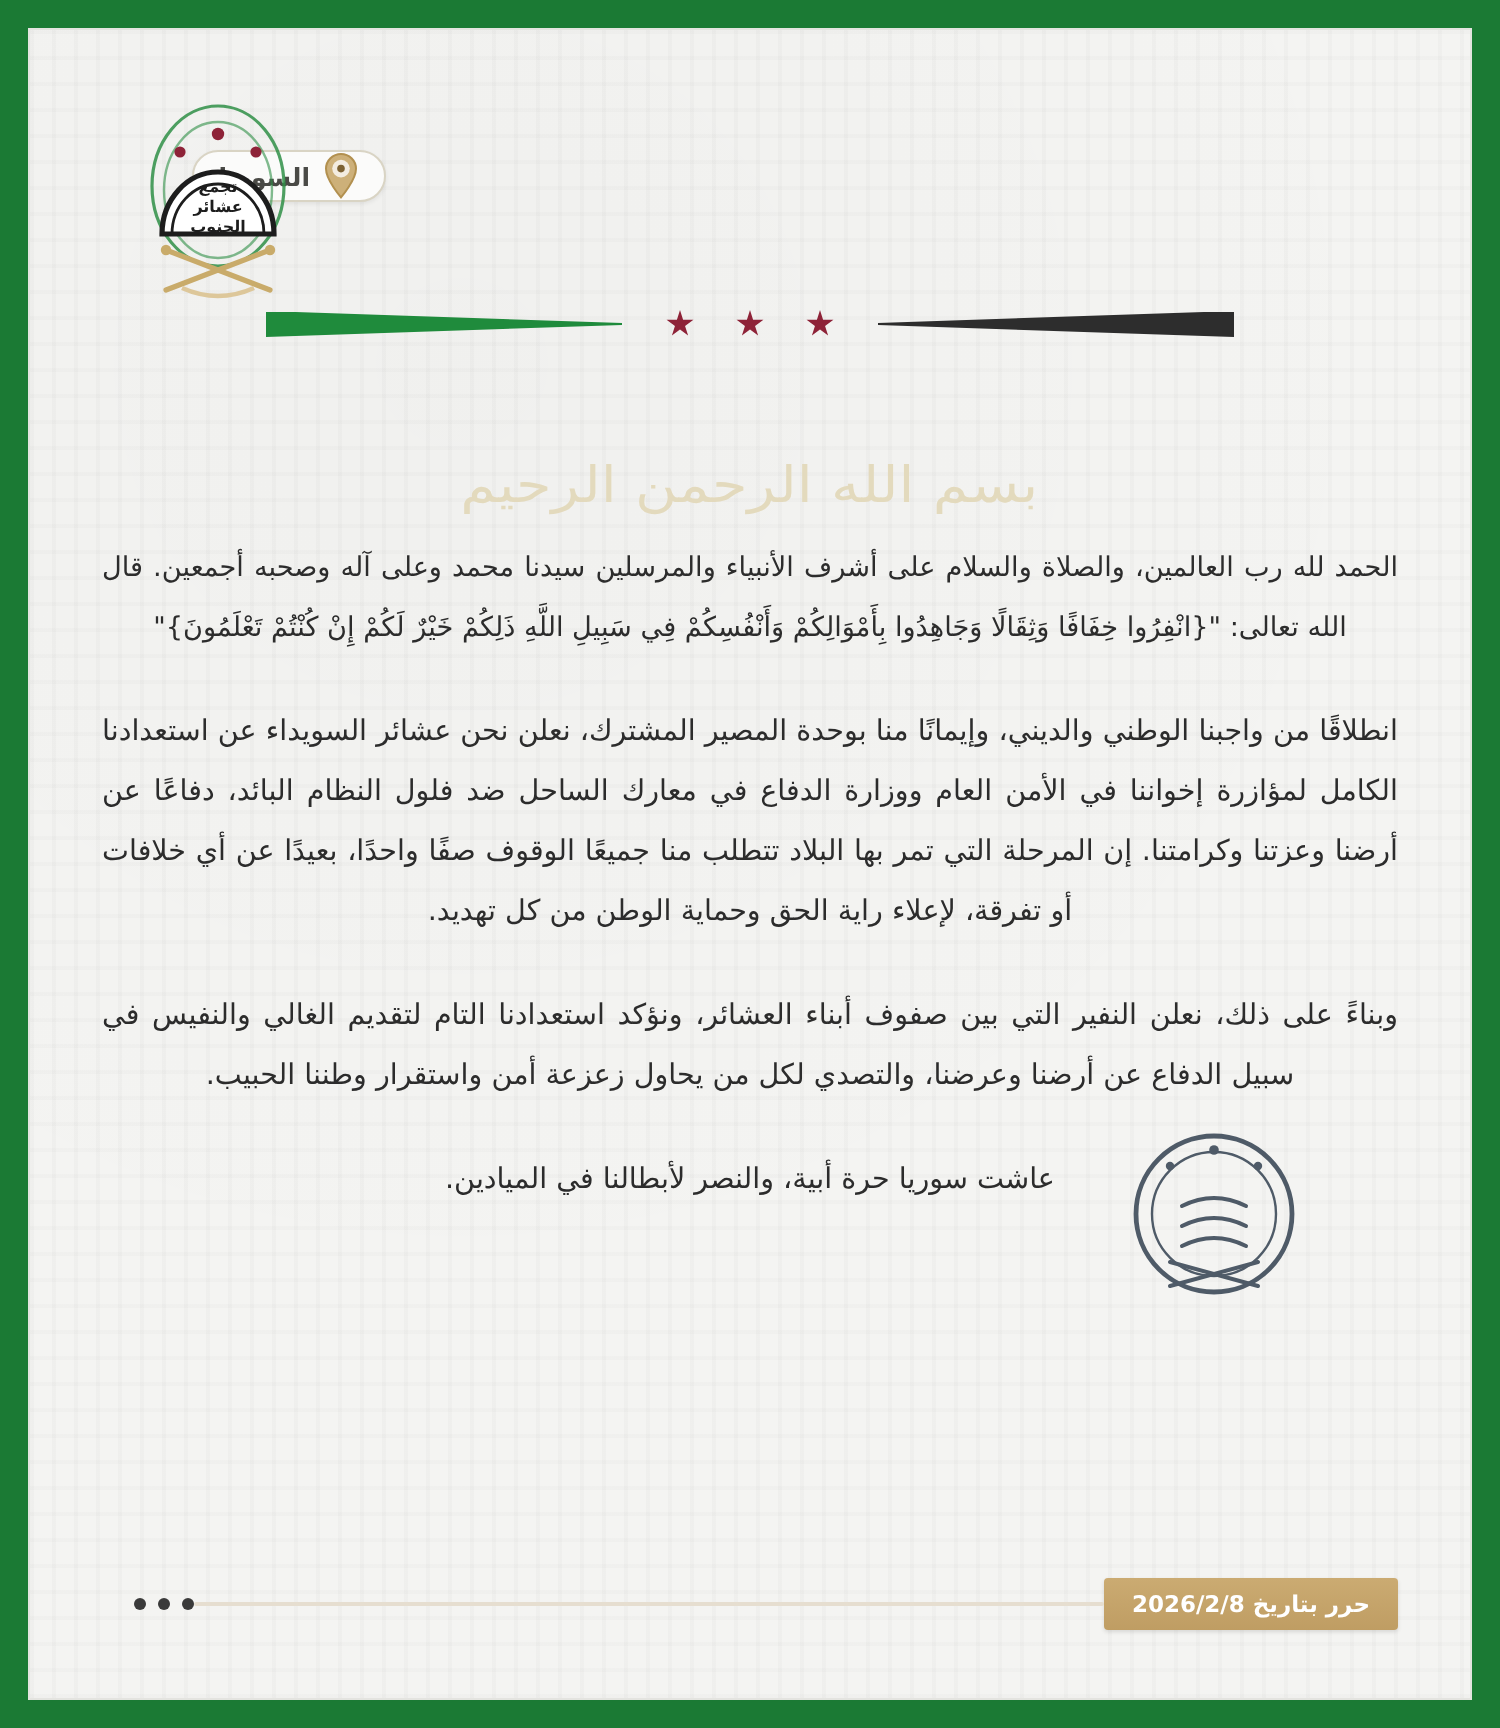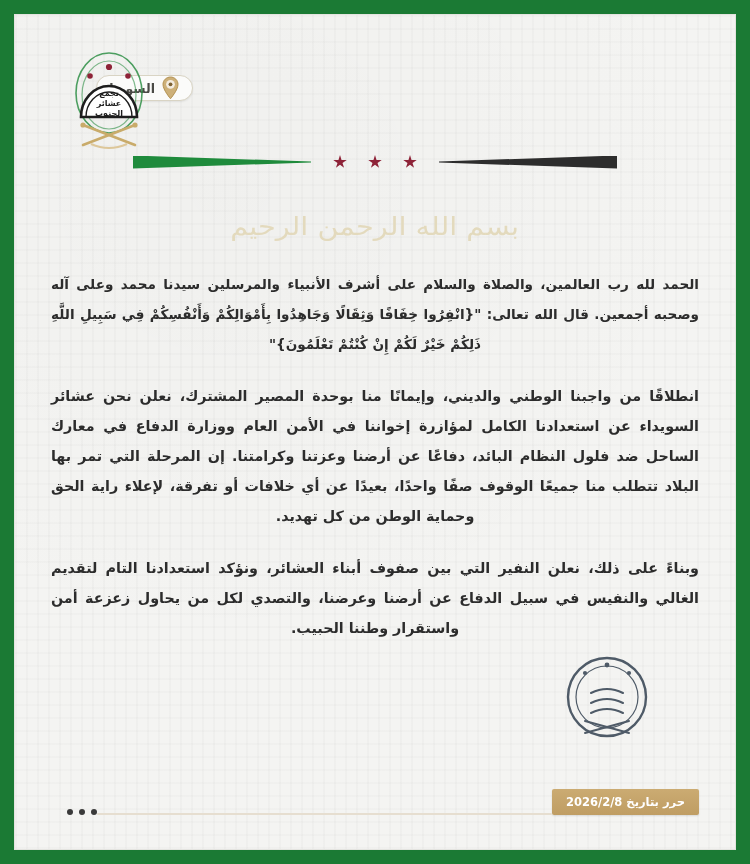--- a/index.html
+++ b/index.html
@@ -64,56 +64,56 @@
   .stars { display: flex; gap: 21px; padding: 0 22px; }
   .star {
     width: 14px; height: 14px; background: #8e2338;
     clip-path: polygon(50% 0%, 61% 35%, 98% 35%, 68% 57%, 79% 91%,
                        50% 70%, 21% 91%, 32% 57%, 2% 35%, 39% 35%);
   }
 
   
   .basmala {
     height: 62px; margin-top: 16px;
-    display: flex; align-items: center; justify-content: center;
+    display: flex; align-items: flex-end; justify-content: center;
   }
   .basmala-text {
     font-family: "DejaVu Serif", "Liberation Serif", serif;
     font-size: 25px;
     color: #e3d9bb;
     letter-spacing: 1px;
     transform: scaleX(1.15);
     opacity: .95;
   }
 
   
   .body-text { padding: 12px 36px 0; }
 
   .para {
     font-size: 14.3px;
     line-height: 30px;
     color: #2c2c2c;
     text-align: center;
-    font-weight: 700;
+    font-weight: 400;
     margin-bottom: 22px;
     letter-spacing: 0;
   }
   .para.justified { text-align: justify; text-align-last: center; }
   .para.verse { font-size: 13.6px; }
   .para.closing { margin-top: 10px; margin-bottom: 0; text-align: center; }
 
   
   .stamp-row { position: relative; height: 96px; }
   .stamp { position: absolute; right: 46px; top: -14px; width: 92px; height: 92px; opacity: .82; }
   .stamp svg { display: block; }
 
   
   .footer {
     position: absolute; bottom: 34px; right: 36px; left: 52px;
-    display: flex; align-items: flex-end; gap: 0;
+    display: flex; align-items: center; gap: 0;
   }
   .date-badge {
     background: linear-gradient(180deg, #cbab72 0%, #bf9d63 100%);
     color: #ffffff;
     font-size: 11.5px; font-weight: 700;
     padding: 6px 14px;
     border-radius: 2px;
     white-space: nowrap;
     letter-spacing: .3px;
     box-shadow: 0 1px 2px rgba(0,0,0,.12);
@@ -190,20 +190,21 @@
 
   <div class="body-text">
 
     <p class="para verse justified">الحمد لله رب العالمين، والصلاة والسلام على أشرف الأنبياء والمرسلين سيدنا محمد وعلى آله وصحبه أجمعين. قال الله تعالى: "{انْفِرُوا خِفَافًا وَثِقَالًا وَجَاهِدُوا بِأَمْوَالِكُمْ وَأَنْفُسِكُمْ فِي سَبِيلِ اللَّهِ ذَلِكُمْ خَيْرٌ لَكُمْ إِنْ كُنْتُمْ تَعْلَمُونَ}"</p>
 
     <p class="para justified">انطلاقًا من واجبنا الوطني والديني، وإيمانًا منا بوحدة المصير المشترك، نعلن نحن عشائر السويداء عن استعدادنا الكامل لمؤازرة إخواننا في الأمن العام ووزارة الدفاع في معارك الساحل ضد فلول النظام البائد، دفاعًا عن أرضنا وعزتنا وكرامتنا. إن المرحلة التي تمر بها البلاد تتطلب منا جميعًا الوقوف صفًا واحدًا، بعيدًا عن أي خلافات أو تفرقة، لإعلاء راية الحق وحماية الوطن من كل تهديد.</p>
 
     <p class="para justified">وبناءً على ذلك، نعلن النفير التي بين صفوف أبناء العشائر، ونؤكد استعدادنا التام لتقديم الغالي والنفيس في سبيل الدفاع عن أرضنا وعرضنا، والتصدي لكل من يحاول زعزعة أمن واستقرار وطننا الحبيب.</p>
 
     <div class="stamp-row">
+      <p class="para closing">عاشت سوريا حرة أبية، والنصر لأبطالنا في الميادين.</p>
 
       <span class="stamp">
         <svg width="92" height="92" viewBox="0 0 92 92">
           <circle cx="46" cy="46" r="39" fill="none" stroke="#2b3a4a" stroke-width="2.4"></circle>
           <circle cx="46" cy="46" r="31" fill="none" stroke="#2b3a4a" stroke-width="1.2"></circle>
           <g fill="#2b3a4a">
             <circle cx="46" cy="14" r="2.4"></circle>
             <circle cx="24" cy="22" r="2.1"></circle>
             <circle cx="68" cy="22" r="2.1"></circle>
           </g>

